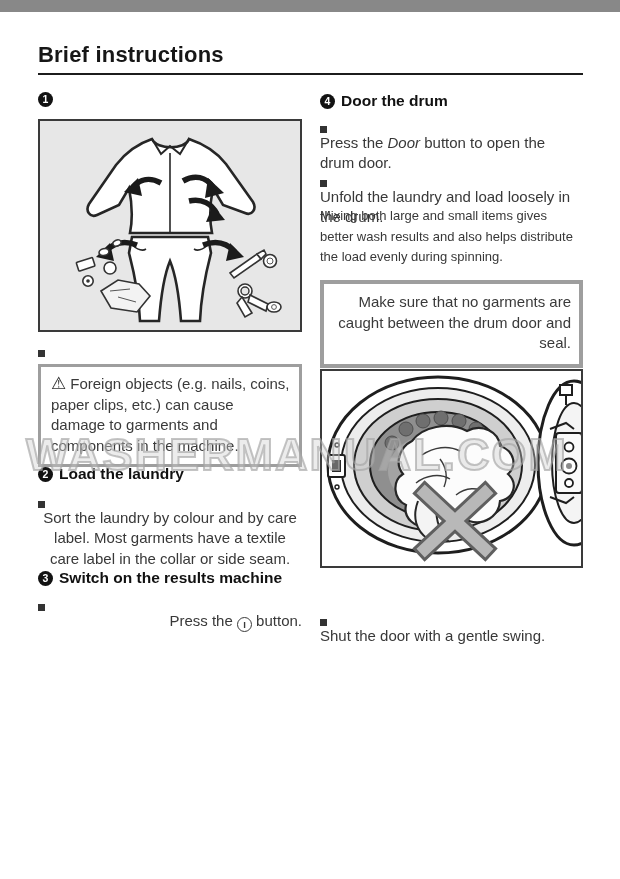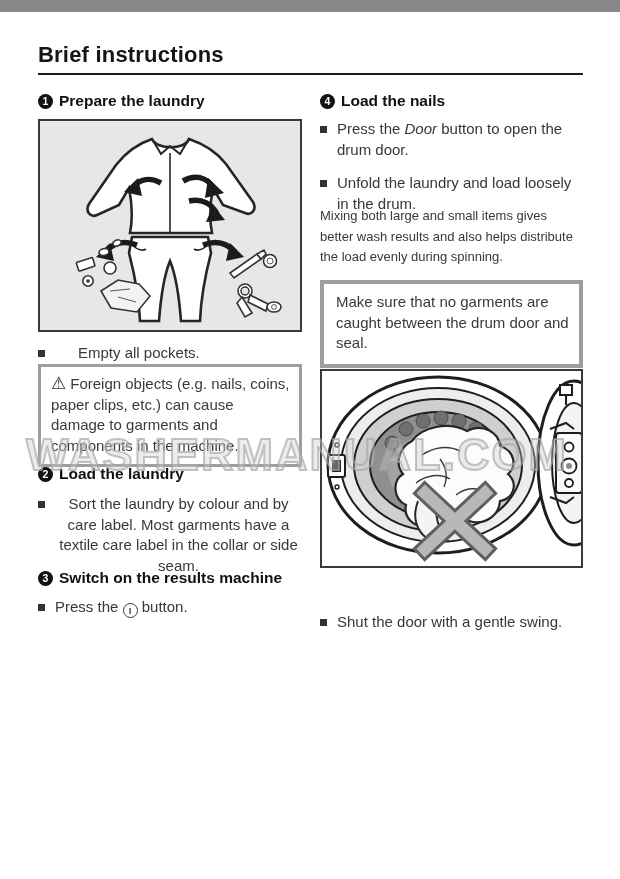--- a/index.html
+++ b/index.html
@@ -16,28 +16,28 @@
   }
   .title-rule{left:38px;top:61px;width:545px;height:2px;background:#1c1c1c;}
   .col-left{left:38px;width:264px;}
   .col-right{left:320px;width:263px;}
   .step-heading{display:flex;align-items:center;font-weight:bold;font-size:15.5px;color:#111;}
   .step-badge{
     flex:0 0 auto;width:15px;height:15px;border-radius:50%;background:#121212;color:#fff;
     font-size:10.5px;font-weight:bold;display:flex;align-items:center;justify-content:center;
     margin-right:6px;line-height:1;
   }
-  .bullet{display:flex;font-size:15px;line-height:20.5px;}
+  .bullet{display:flex;font-size:15px;line-height:20.5px;flex-direction:column;}
   .bullet .sq{flex:0 0 auto;width:7px;height:7px;background:#333;margin:6.5px 10px 0 0;}
   .para{font-size:13px;line-height:20.5px;}
   .gray-box{
     border:3px solid #9e9e9e;background:#fff;padding:7px 8px 8px 10px;
     font-size:15px;line-height:20.5px;color:#3a3a3a;
   }
-  .note-box{border-width:4px;padding:8px 8px 10px 12px;}
+  .note-box{border-width:4px;padding:8px 8px 10px 12px;text-align:right;}
   .warn-icon{font-size:17px;margin-right:4px;color:#2f2f2f;}
   .power-icon{
     display:inline-flex;width:15px;height:15px;border:1.6px solid #3a3a3a;border-radius:50%;
     align-items:center;justify-content:center;font-size:9.5px;font-weight:bold;color:#3a3a3a;
     vertical-align:-2px;line-height:1;
   }
   .figure{border:2px solid #3a3a3a;overflow:hidden;background:#fff;}
   .figure.gray{background:#e7e7e7;}
   .figure svg{display:block;width:100%;height:100%;}
   .watermark{
@@ -51,21 +51,20 @@
 </head>
 <body>
 
 <div class="page">
 
   <div class="abs page-title">Brief instructions</div>
   <div class="abs title-rule"></div>
 
   <div class="abs col-left step-heading" style="top:80px;">
     <span class="step-badge">1</span>
-    <span>Prepare the laundry</span>
   </div>
 
   <div class="abs col-left figure gray" style="top:107px;height:213px;">
     <svg viewBox="0 0 260 209">
 
       <path d="M112,18 C100,22 86,31 76,44 L49,83 C45,90 50,97 57,94 L79,84 L89,67 C92,82 93,97 90,112 L172,112 C169,97 170,82 173,67 L183,84 L205,92 C212,95 217,88 213,81 L186,43 C176,30 161,22 149,18 C145,29 117,29 112,18 Z" fill="#ffffff" stroke="#262626" stroke-width="2.6"></path>
       <path d="M112,18 L121,33 L130,25 L140,33 L149,18" fill="none" stroke="#262626" stroke-width="2"></path>
       <line x1="130" y1="32" x2="130" y2="112" stroke="#262626" stroke-width="1.6"></line>
 
       <path d="M92,116 L89,132 C95,155 99,175 100,200 L119,200 C121,174 125,152 130,140 C135,152 139,174 141,200 L160,200 C161,175 165,155 171,132 L168,116 Z" fill="#ffffff" stroke="#262626" stroke-width="2.6"></path>
@@ -137,21 +136,21 @@
     <span>Switch on the results machine</span>
   </div>
 
   <div class="abs col-left bullet" style="top:585px;text-align:right;">
     <span class="sq"></span>
     <span><span>Press the </span><span class="power-icon">I</span><span> button.</span></span>
   </div>
 
   <div class="abs col-right step-heading" style="top:80px;">
     <span class="step-badge">4</span>
-    <span>Load the nails</span>
+    <span>Door the drum</span>
   </div>
 
   <div class="abs col-right bullet" style="top:107px;">
     <span class="sq"></span>
     <span><span>Press the </span><span class="italic">Door</span><span> button to open the drum door.</span></span>
   </div>
 
   <div class="abs col-right bullet" style="top:161px;">
     <span class="sq"></span>
     <span>Unfold the laundry and load loosely in the drum.</span>

